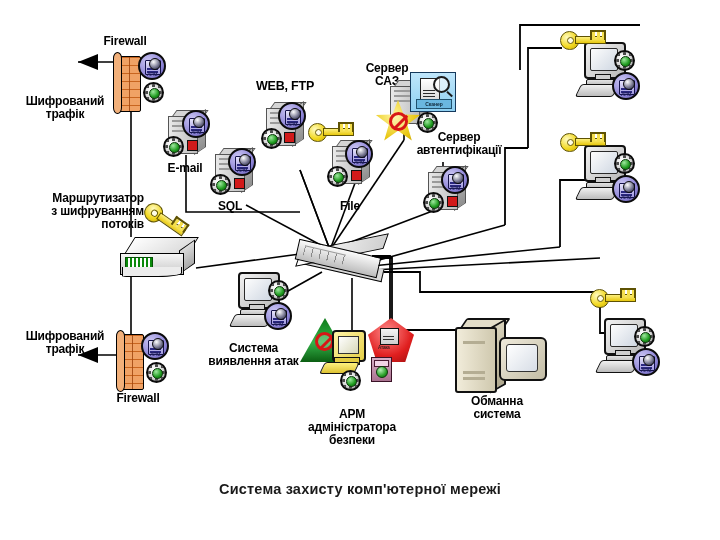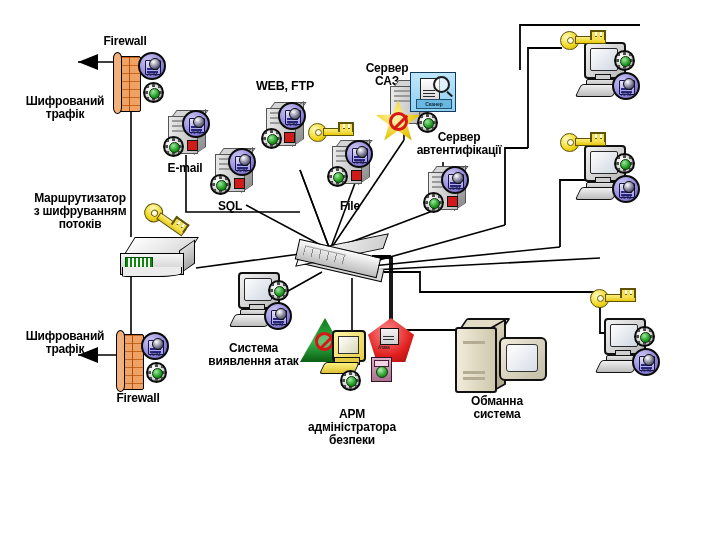--- a/index.html
+++ b/index.html
@@ -682,21 +682,21 @@
       <div class="tag">АРМ</div>
   </div>
   <div class="gbadge" style="left:143px; top:82px;">
       <div class="spk"></div>
       <div class="core"></div>
     </div>
 
   <div class="lbl" style="left:10px; top:95px; width:110px;">Шифрований
 трафік</div>
 
-  <div class="lbl" style="left:16px; top:192px; width:128px;">Маршрутизатор
+  <div class="lbl" style="left:16px; top:192px; width:128px;text-align:right;">Маршрутизатор
 з шифруванням
 потоків</div>
   <div class="router node" style="left:120px; top:237px;">
     <div class="top"></div>
     <div class="side"></div>
     <div class="front"></div>
     <div class="bars"></div>
     <div class="wave"></div>
   </div>
   <div class="key" style="left:142px; top:210px; transform:rotate(35deg);">
@@ -960,14 +960,15 @@
   <div class="gbadge" style="left:634px; top:326px;">
       <div class="spk"></div>
       <div class="core"></div>
     </div>
   <div class="badge" style="left:632px; top:348px;">
     <div class="inner"></div>
       <div class="lens"></div>
       <div class="tag">АРМ</div>
   </div>
 
+  <div class="title">Система захисту комп'ютерної мережі</div>
 
 </div>
 
 </body></html>

